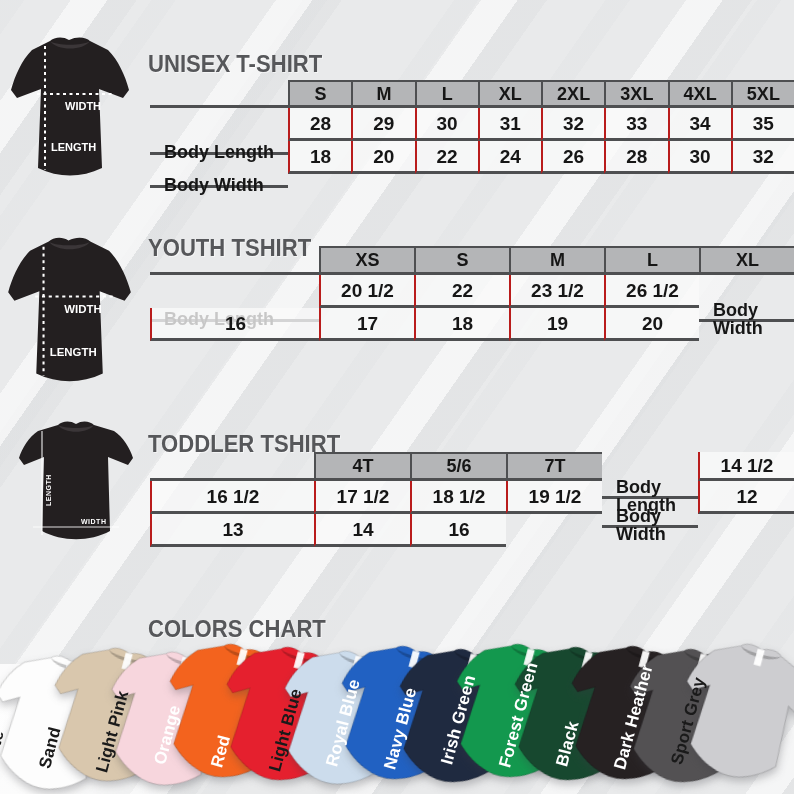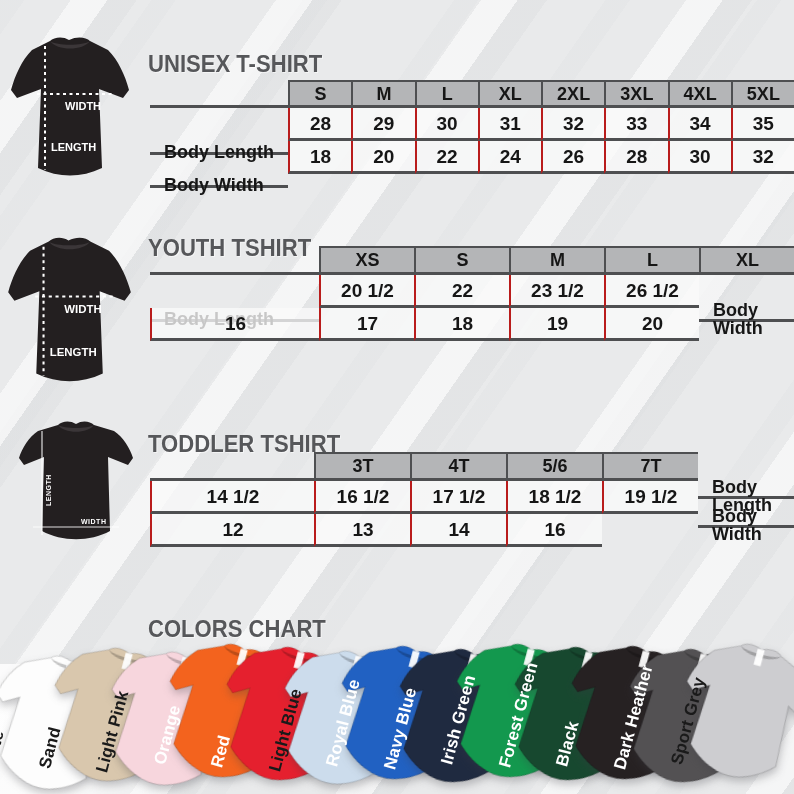--- a/index.html
+++ b/index.html
@@ -120,21 +120,20 @@
       <path d="M43,8 C49,17 73,17 79,8 C73,12 49,12 43,8 Z" fill="#3b3638"></path>
       <line x1="27" y1="14" x2="27" y2="118" stroke="#ffffff" stroke-width="1.2" opacity=".85"></line>
       <line x1="18" y1="110" x2="104" y2="110" stroke="#ffffff" stroke-width="1.2" opacity=".85"></line>
       <text transform="translate(36,89) rotate(-90)" font-size="7" letter-spacing=".5">LENGTH</text>
       <text x="66" y="107" font-size="7" letter-spacing=".5">WIDTH</text>
     </svg>
   </div>
   <div class="sec-heading" style="left:148px;top:430px;">TODDLER TSHIRT</div>
   <div class="size-table" style="top:452px;grid-template-rows:29px 33px 33px;grid-template-columns:164px repeat(5,1fr);">
       <div class="cell hspacer"></div>
-      <div class="cell hsize">3T</div>
       <div class="cell hsize">4T</div>
       <div class="cell hsize">5/6</div>
       <div class="cell hsize">7T</div>
       <div class="cell rlabel">Body Length</div>
       <div class="cell val">14 1/2</div>
       <div class="cell val">16 1/2</div>
       <div class="cell val">17 1/2</div>
       <div class="cell val">18 1/2</div>
       <div class="cell val">19 1/2</div>
       <div class="cell rlabel">Body Width</div>

